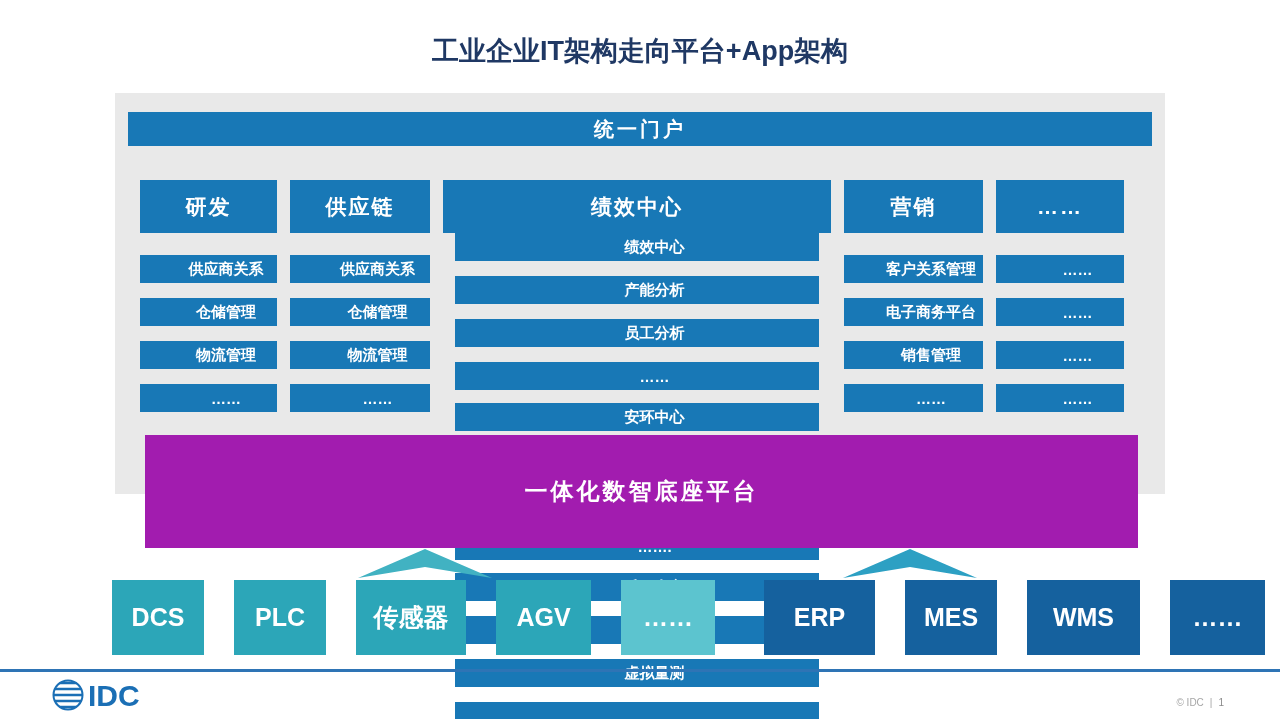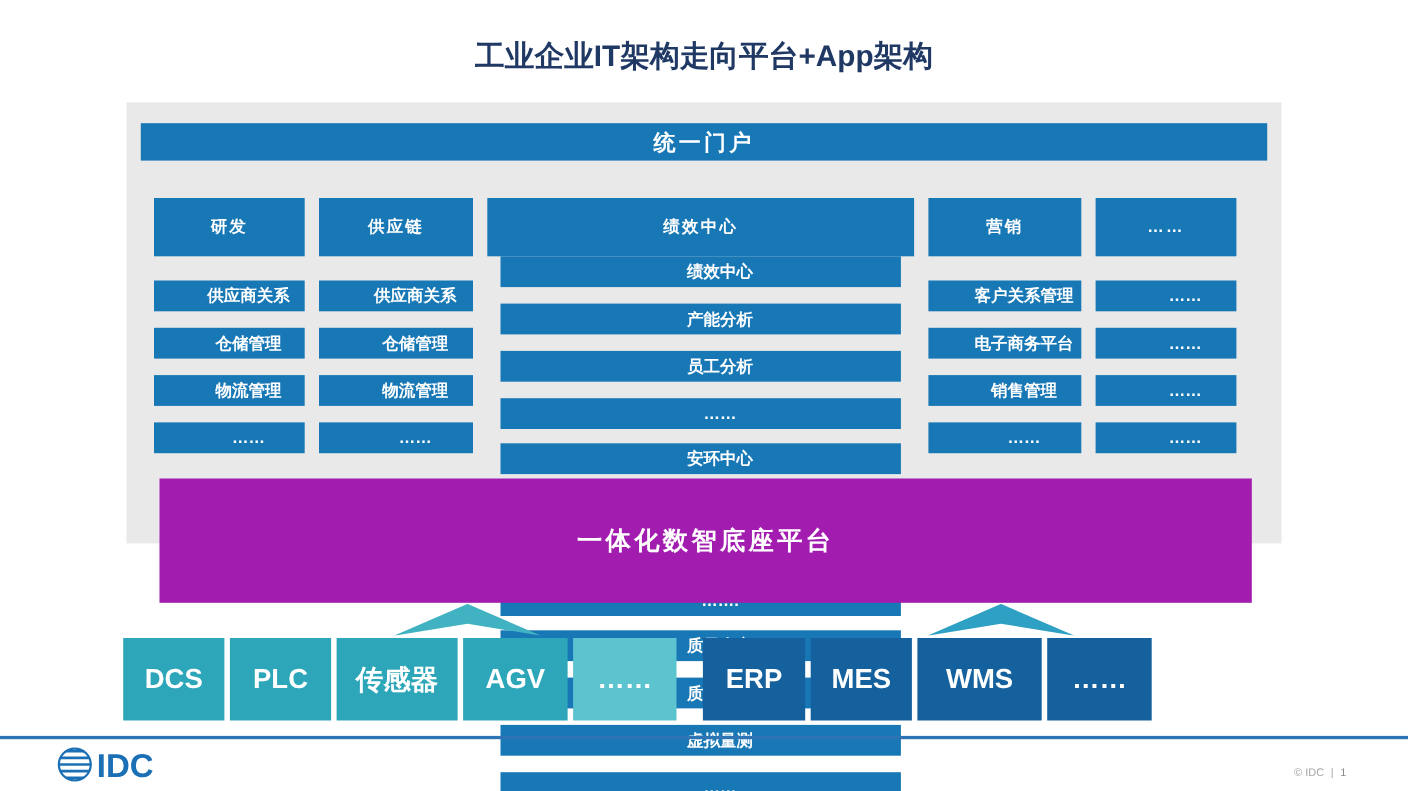--- a/index.html
+++ b/index.html
@@ -47,21 +47,21 @@
     position: absolute;
     left: 25px; top: 87px;
     display: flex;
     gap: 13px;
   }
   .col { display: flex; flex-direction: column; }
   .col-header {
     height: 53px;
     background: #1878B6;
     color: #fff;
-    font-size: 15px;
+    font-size: 21px;
     font-weight: bold;
     letter-spacing: 2px;
     display: flex; align-items: center; justify-content: center;
   }
   .items {
     margin-top: 22px;
     display: flex;
     flex-direction: column;
     gap: 15px;
   }
@@ -104,21 +104,21 @@
     clip-path: polygon(50% 0%, 100% 100%, 50% 62%, 0% 100%);
     z-index: 1;
   }
   .up-arrow.left  { left: 358px; background: #41B2C2; }
   .up-arrow.right { left: 843px; background: #2DA0C3; }
 
   .bottom-row {
     position: absolute;
     left: 112px; top: 580px;
     display: flex;
-    gap: 5px;
+    gap: 30px;
   }
   .sys {
     height: 75px;
     color: #fff;
     font-size: 25px;
     font-weight: 600;
     display: flex; align-items: center; justify-content: center;
     white-space: nowrap;
   }
   .sys.teal       { background: #2CA6B8; }
@@ -232,21 +232,21 @@
 
   <div class="up-arrow left"></div>
   <div class="up-arrow right"></div>
 
   <div class="bottom-row">
     <div class="sys teal" style="width:92px">DCS</div>
     <div class="sys teal" style="width:92px">PLC</div>
     <div class="sys teal" style="width:110px">传感器</div>
     <div class="sys teal" style="width:95px">AGV</div>
     <div class="sys teal-light" style="width:94px">……</div>
-    <div class="sys navy gap-left" style="width:93px">ERP</div>
+    <div class="sys navy gap-left" style="width:111px">ERP</div>
     <div class="sys navy" style="width:92px">MES</div>
     <div class="sys navy" style="width:113px">WMS</div>
     <div class="sys navy" style="width:95px">……</div>
   </div>
 
   <div class="footer-line"></div>
 
   <div class="footer-logo">
     <svg width="104" height="38" viewBox="0 0 104 38">
       <defs>

